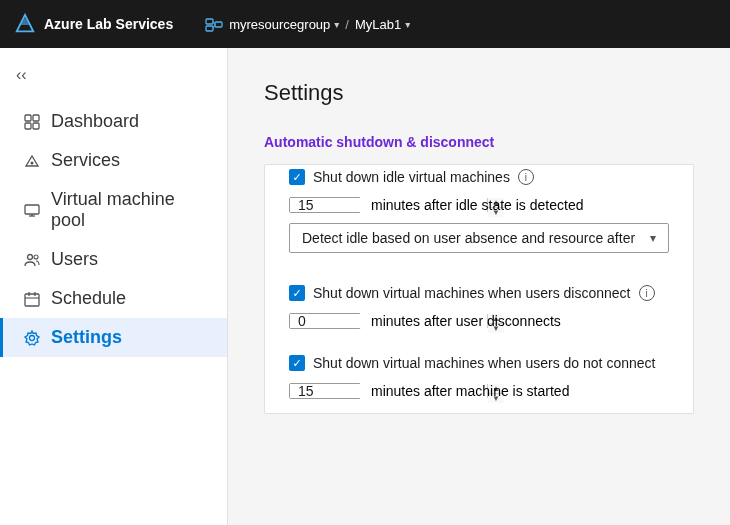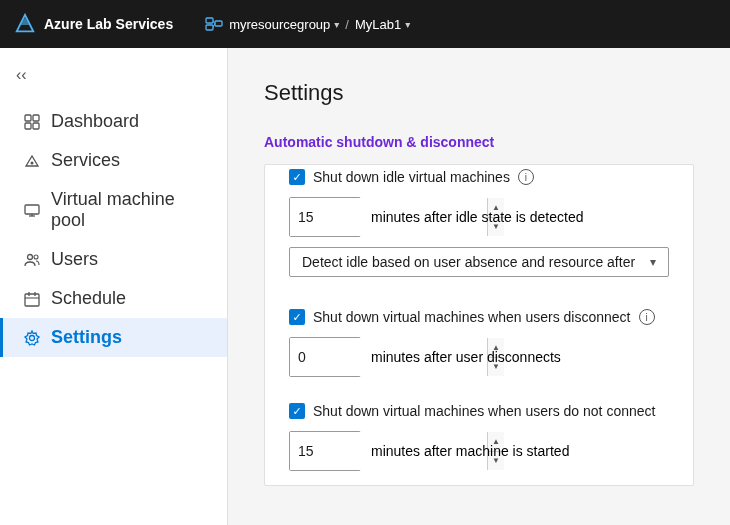--- a/index.html
+++ b/index.html
@@ -24,21 +24,21 @@
       font-weight: 600;
       color: #fff;
       white-space: nowrap;
     }
     .logo-icon {
       width: 22px;
       height: 22px;
     }
     .topnav-breadcrumb {
       display: flex;
-      align-items: center;
+      align-items: flex-end;
       gap: 6px;
       margin-left: 20px;
       font-size: 13px;
       color: #ccc;
     }
     .breadcrumb-item {
       display: flex;
       align-items: center;
       gap: 4px;
       color: #fff;
@@ -182,21 +182,21 @@
       gap: 10px;
       margin-bottom: 10px;
     }
 
     .number-input-group {
       display: flex;
       align-items: center;
       border: 1px solid #999;
       border-radius: 2px;
       width: 72px;
-      height: 40px;
+      height: 16px;
       background: #fff;
     }
     .number-input-value {
       flex: 1;
       border: none;
       outline: none;
       padding: 0 8px;
       font-size: 14px;
       color: #1a1a1a;
       height: 100%;

